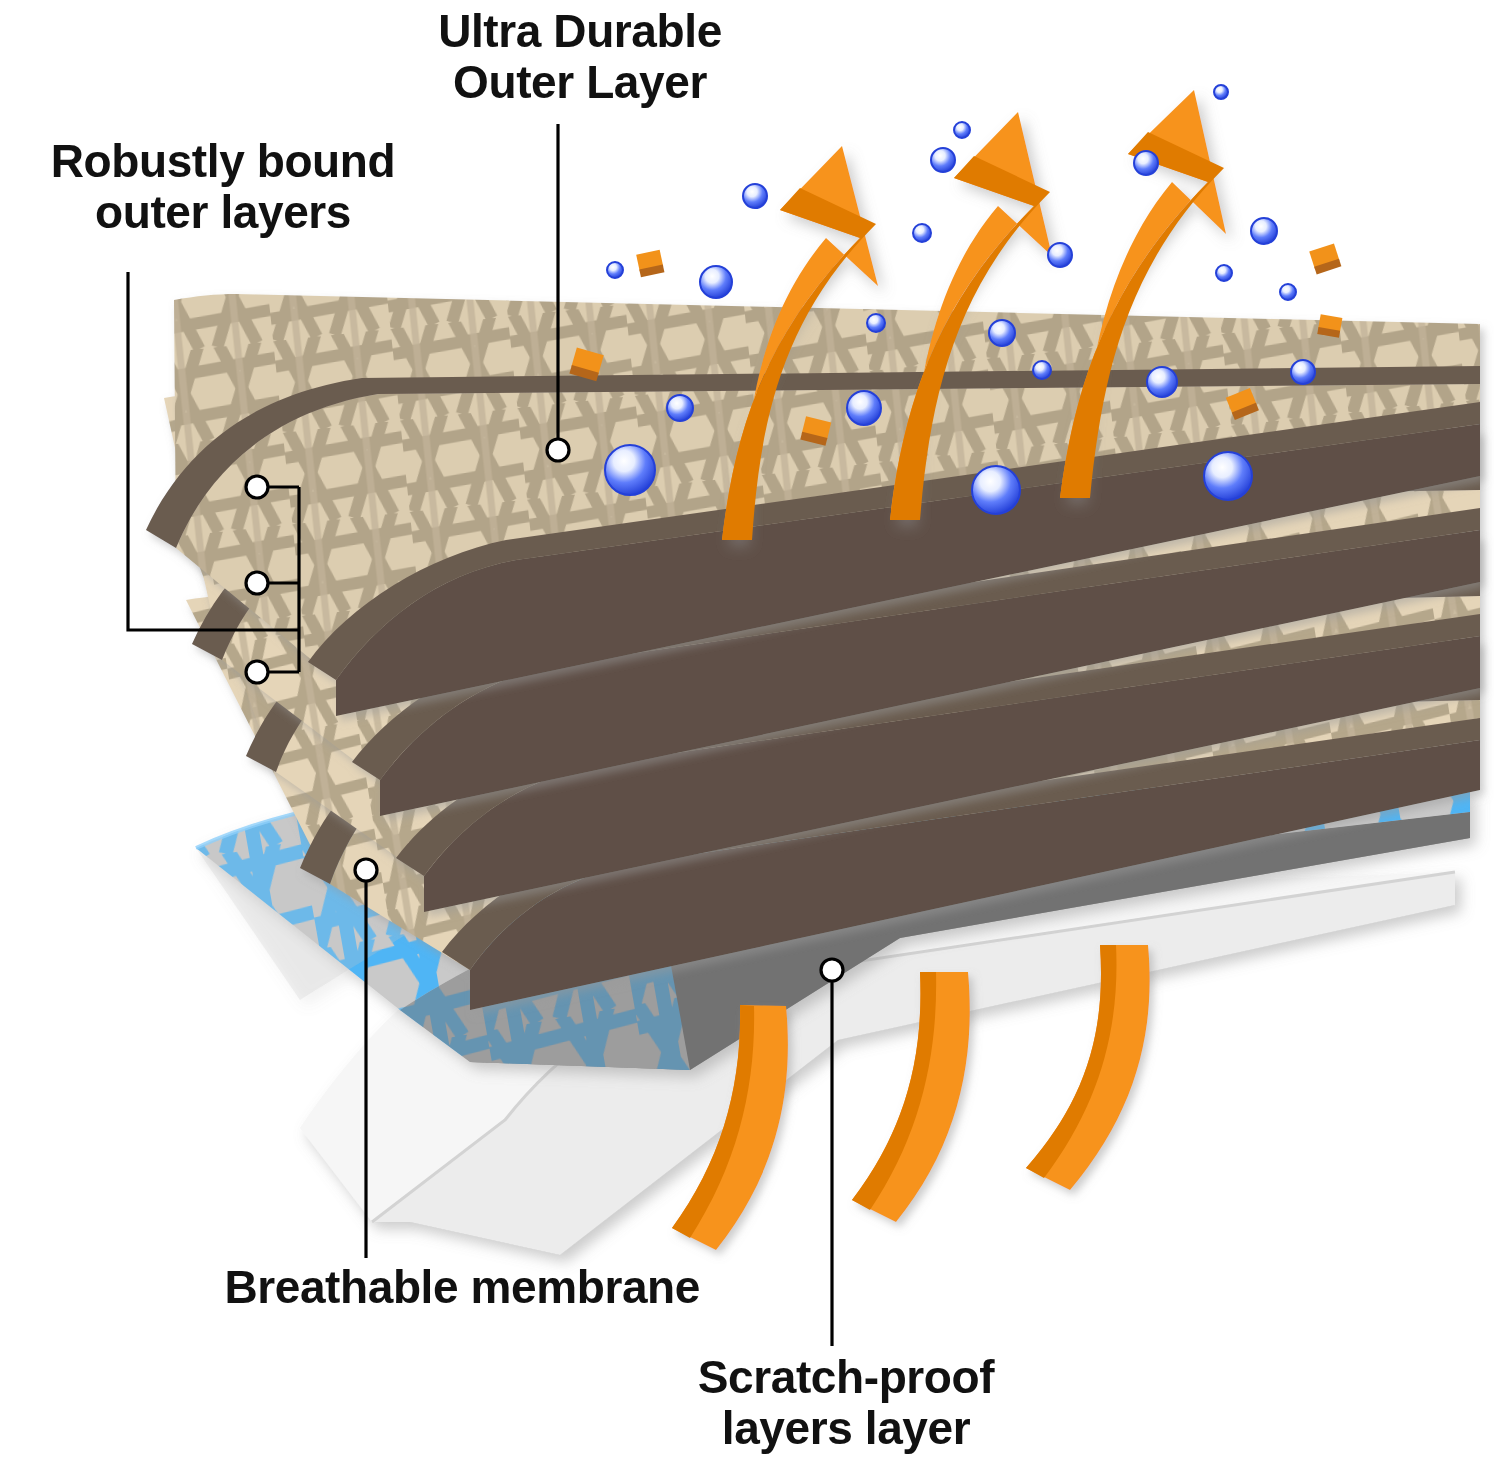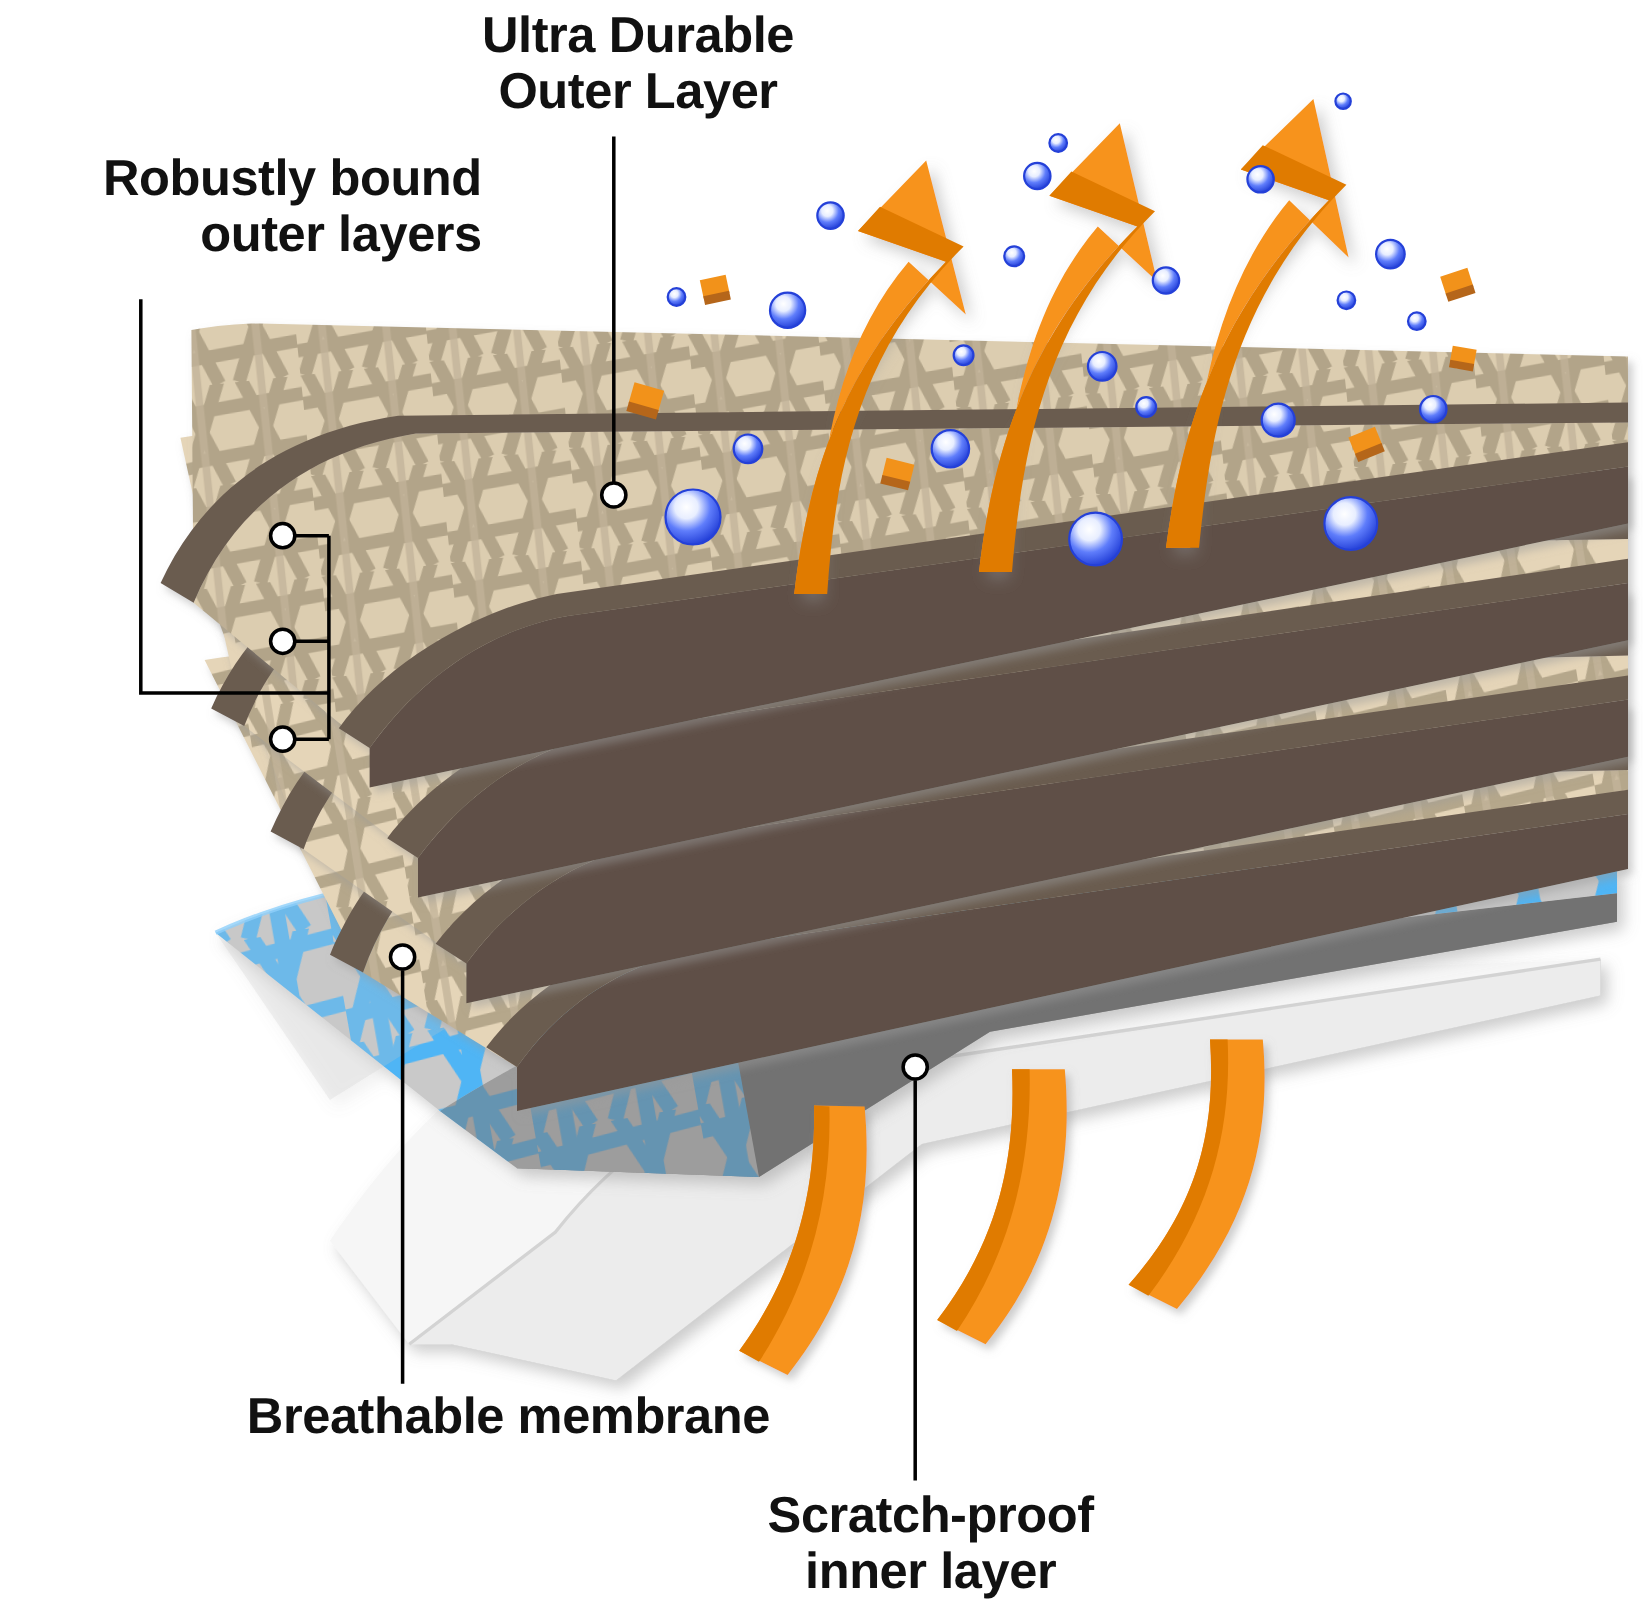--- a/index.html
+++ b/index.html
@@ -4,21 +4,21 @@
 <title>Fabric Layer Construction Diagram</title>
 <style>
   html,body{margin:0;padding:0;background:#fff;}
   body{width:1499px;height:1463px;position:relative;overflow:hidden;
        font-family:"Liberation Sans",sans-serif;}
   #stage{position:absolute;left:0;top:0;width:1499px;height:1463px;}
   svg#art{position:absolute;left:0;top:0;width:1499px;height:1463px;}
   .lbl{position:absolute;color:#111;font-weight:bold;font-size:46px;
        line-height:1.10;letter-spacing:-0.4px;white-space:pre-line;}
   #lbl-outer{left:400px;top:6px;width:360px;text-align:center;}
-  #lbl-bound{left:8px;top:136px;width:430px;text-align:right;}
+  #lbl-bound{left:8px;top:136px;width:430px;text-align:center;}
   #lbl-membrane{left:80px;top:1262px;width:620px;text-align:right;}
   #lbl-scratch{left:646px;top:1352px;width:400px;text-align:center;}
 </style>
 </head>
 <body>
 
 <div id="stage">
 
 <svg id="art" viewBox="0 0 1499 1463">
   <defs>
@@ -308,15 +308,15 @@
 
 <div class="lbl" id="lbl-outer">Ultra Durable
 Outer Layer</div>
 
 <div class="lbl" id="lbl-bound">Robustly bound
 outer layers</div>
 
 <div class="lbl" id="lbl-membrane">Breathable membrane</div>
 
 <div class="lbl" id="lbl-scratch">Scratch-proof
-inner layer</div>
+layers layer</div>
 
 </div>
 
 </body></html>

